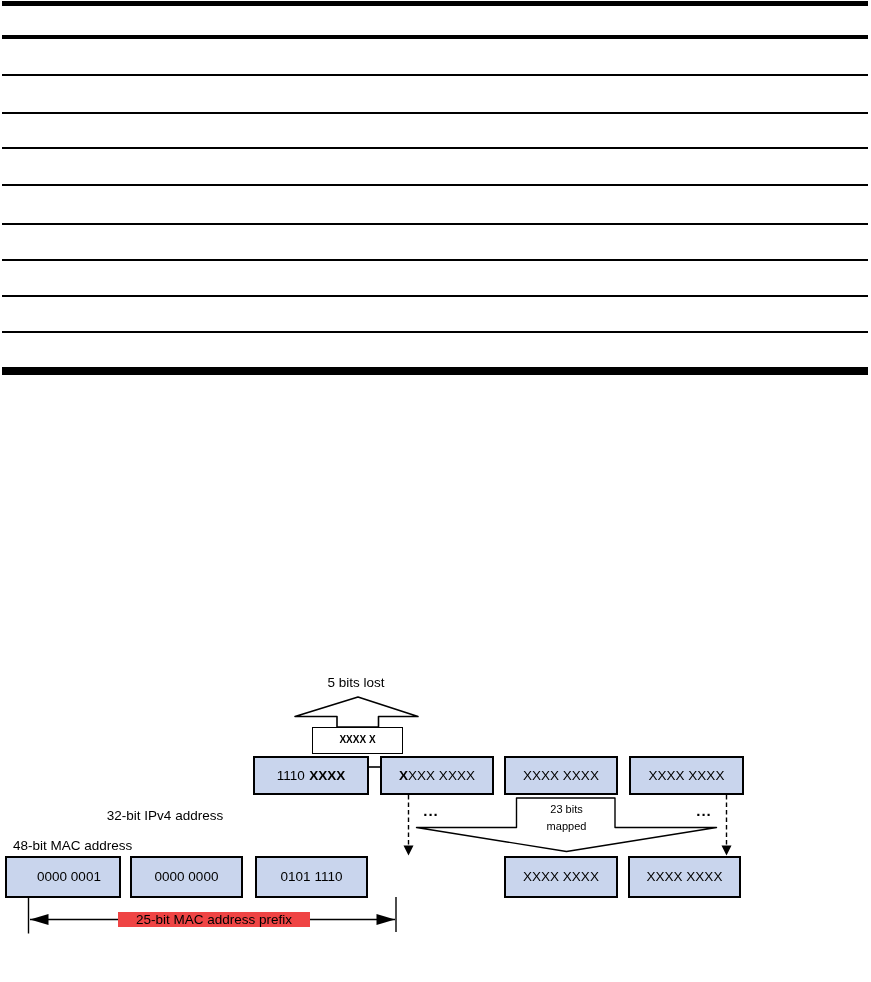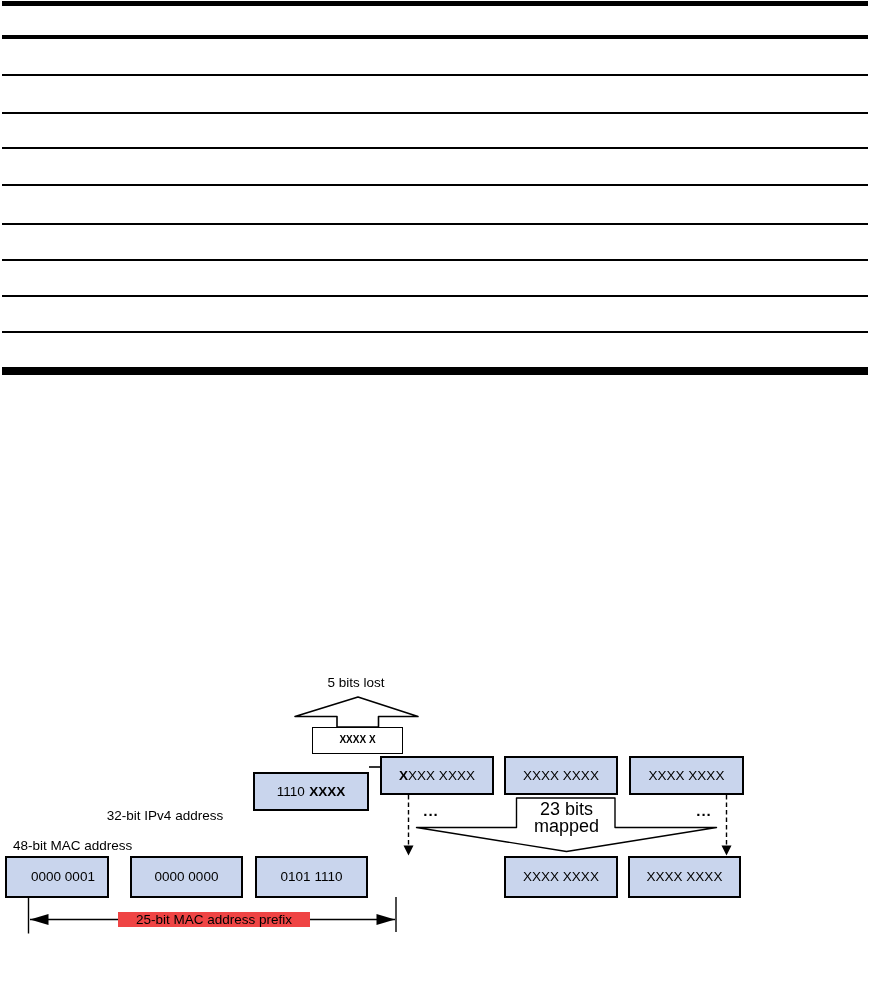--- a/index.html
+++ b/index.html
@@ -19,21 +19,21 @@
   .ipv4-row{height:39px; top:756px; line-height:35px;}
   .mac-row{height:42px; top:856px; line-height:38px;}
   .white-box{
     position:absolute; box-sizing:border-box; border:1.5px solid #000;
     background:#fff; text-align:center; font-size:10px; font-weight:bold;
     left:312px; top:726.5px; width:91px; height:27px; line-height:24px;
   }
   .dots{position:absolute; font-size:15px; font-weight:bold; text-align:center; letter-spacing:1px;}
   .callout-text{
     position:absolute; left:505px; top:801px; width:123px;
-    font-size:18px; line-height:16.5px; text-align:center;
+    font-size:11px; line-height:16.5px; text-align:center;
   }
   .prefix-label{
     position:absolute; left:118px; top:912px; width:192px;
     background:#ef4444; text-align:center; font-size:13.5px; line-height:15px;
   }
   .b{font-weight:bold;}
   .gap-r{margin-right:4.5px;}
 </style>
 </head>
 <body>
@@ -74,35 +74,35 @@
     <polygon points="30,919.5 48.5,914 48.5,925" fill="#000000"></polygon>
     <polygon points="395,919.5 376.5,914 376.5,925" fill="#000000"></polygon>
   </svg>
 
   <div class="lbl" style="left:296px; top:675px; width:120px; text-align:center;">5 bits lost</div>
 
   <div class="white-box">XXXX X</div>
 
   <div class="lbl" style="left:85px; top:808px; width:160px; text-align:center;">32-bit IPv4 address</div>
 
-  <div class="octet ipv4-row" style="left:253px; width:116px;margin-top:16px;"><span class="gap-r">1110</span><span class="b">XXXX</span></div>
+  <div class="octet ipv4-row" style="left:253px; width:116px;"><span class="gap-r">1110</span><span class="b">XXXX</span></div>
   <div class="octet ipv4-row" style="left:380px; width:114px;"><span class="b">X</span><span>XXX XXXX</span></div>
   <div class="octet ipv4-row" style="left:504px; width:114px;">XXXX XXXX</div>
   <div class="octet ipv4-row" style="left:629px; width:115px;">XXXX XXXX</div>
 
   <div class="dots" style="left:413px; top:802px; width:36px;">...</div>
   <div class="dots" style="left:686px; top:802px; width:36px;">...</div>
   <div class="callout-text">
     <div>23 bits</div>
     <div>mapped</div>
   </div>
 
   <div class="lbl" style="left:13px; top:838px;">48-bit MAC address</div>
 
-  <div class="octet mac-row" style="left:5px; width:104px;padding-left:12px;">0000 0001</div>
+  <div class="octet mac-row" style="left:5px; width:116px;padding-left:12px;">0000 0001</div>
   <div class="octet mac-row" style="left:130px; width:113px;">0000 0000</div>
   <div class="octet mac-row" style="left:255px; width:113px;">0101 1110</div>
   <div class="octet mac-row" style="left:504px; width:114px;">XXXX XXXX</div>
   <div class="octet mac-row" style="left:628px; width:113px;">XXXX XXXX</div>
 
   <div class="prefix-label">25-bit MAC address prefix</div>
 
 </div>
 
 </body></html>

